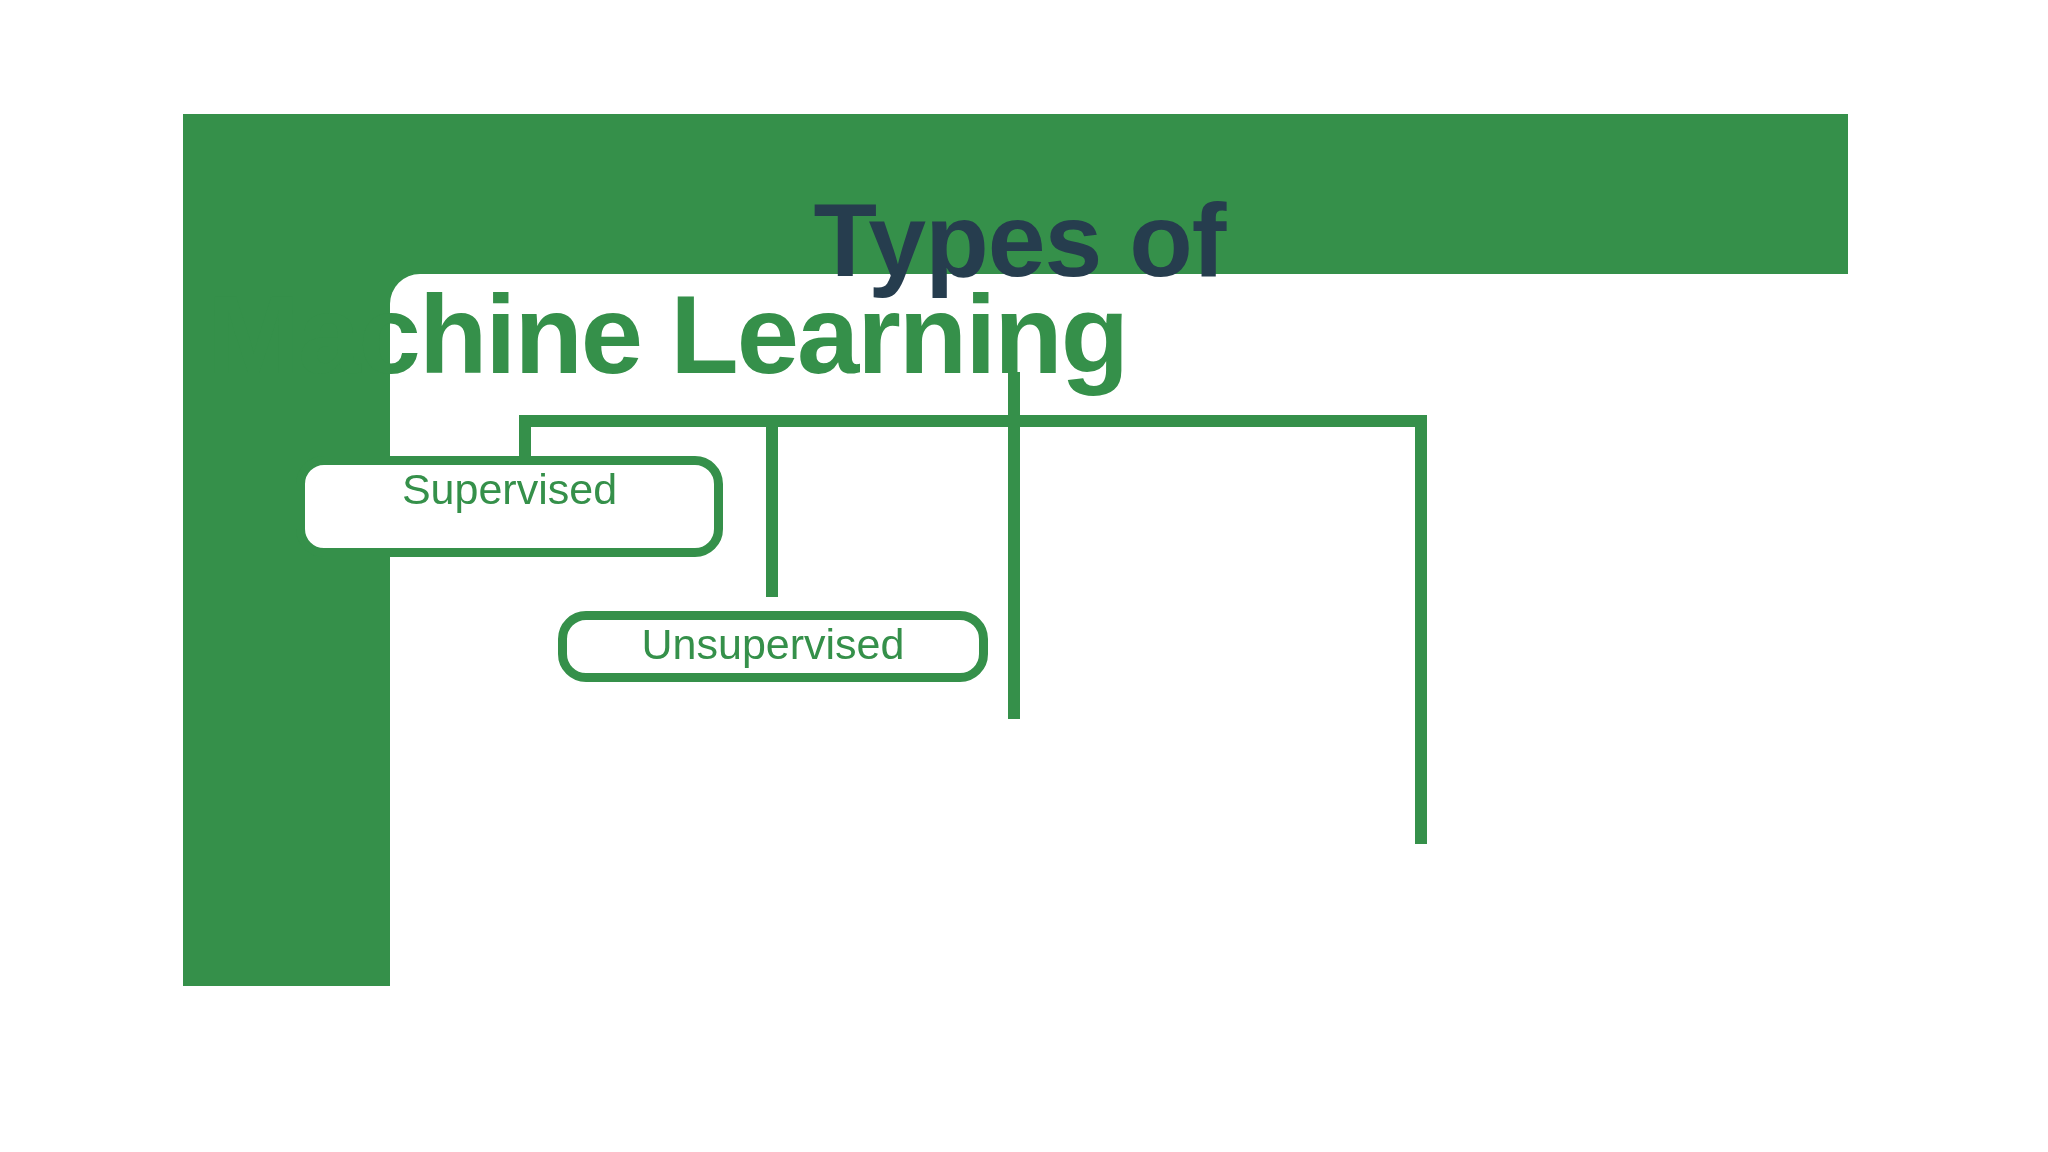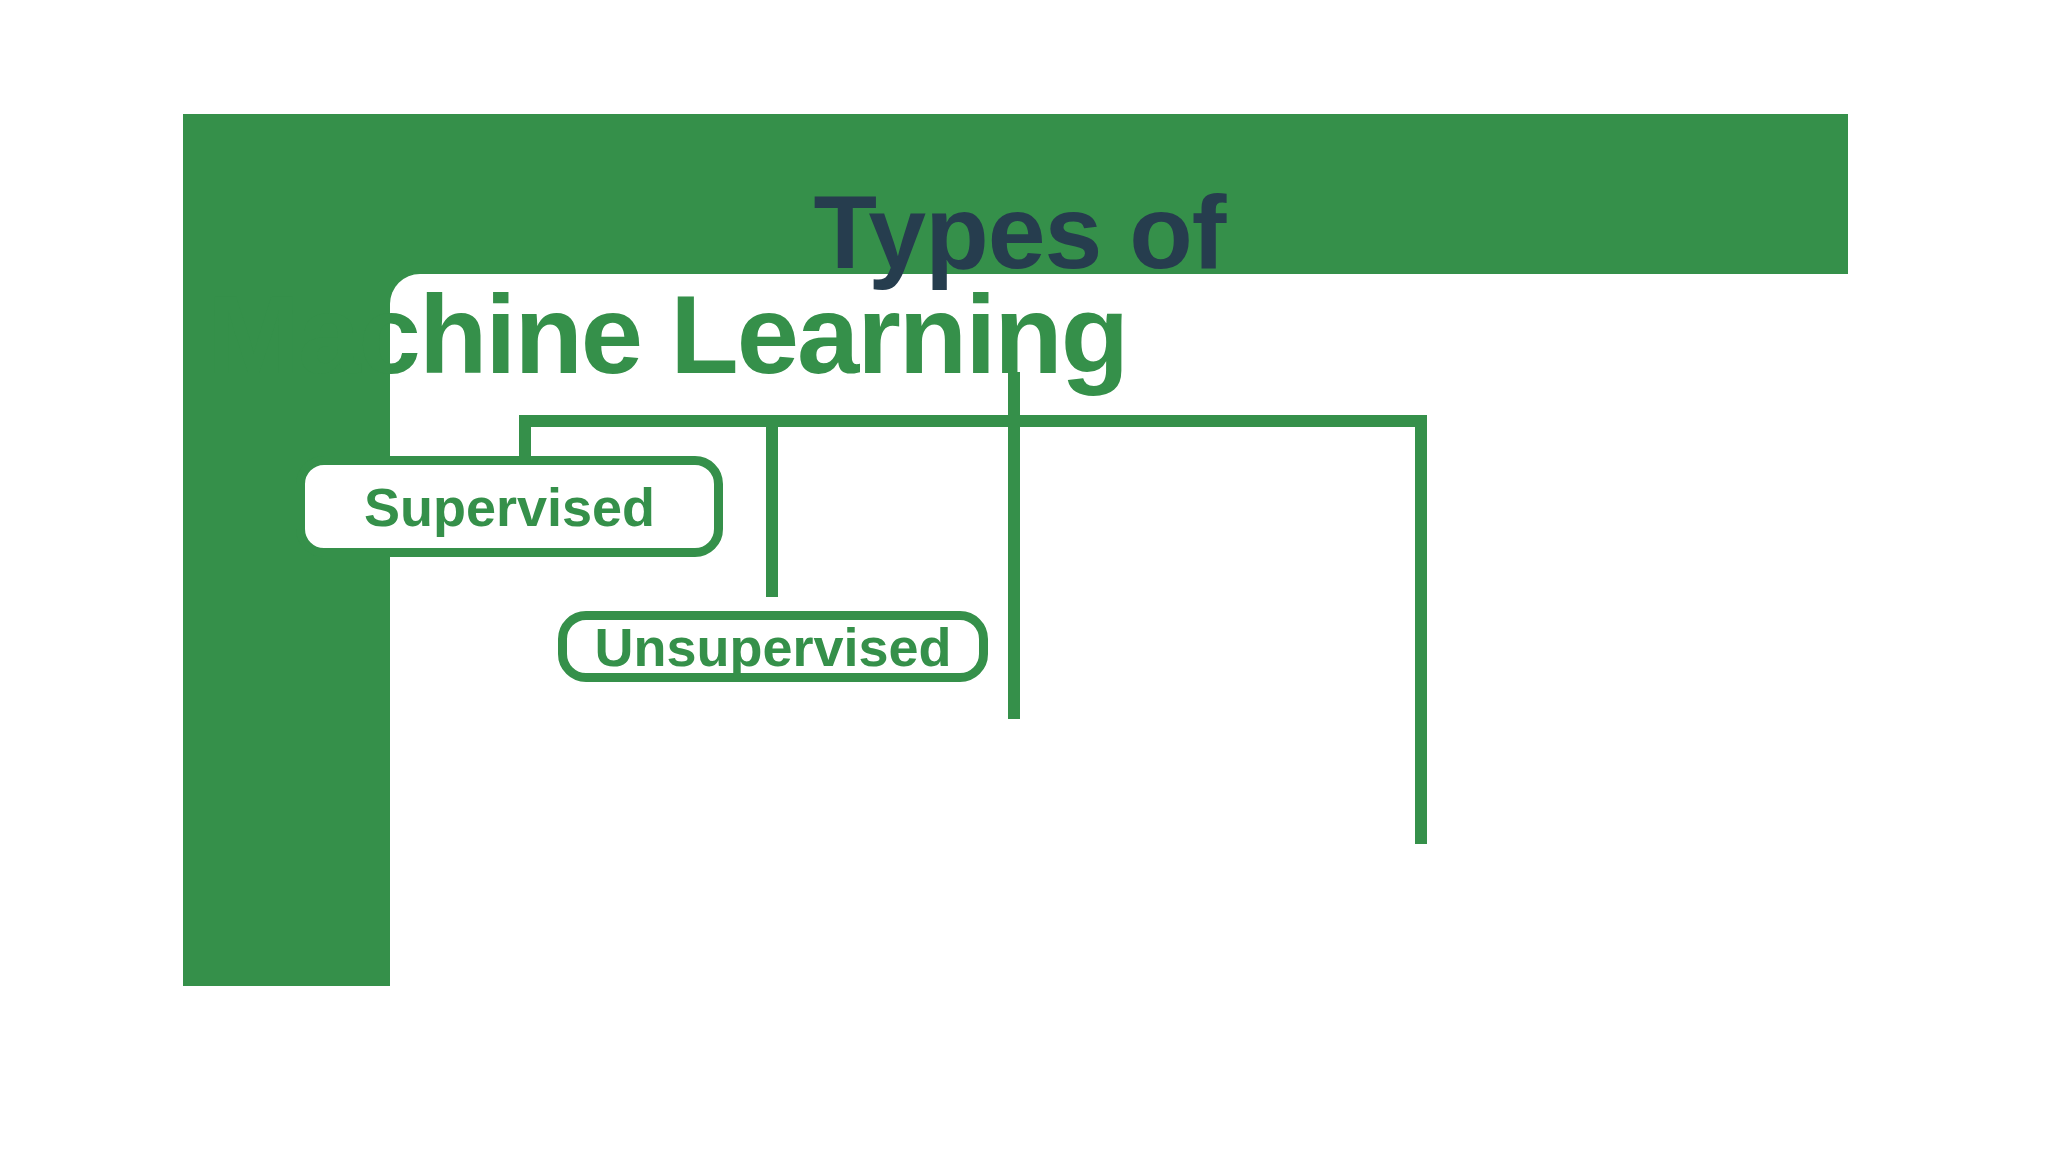--- a/index.html
+++ b/index.html
@@ -18,21 +18,21 @@
     background:var(--green);
   }
   
   .card{
     position:absolute;left:207px;top:160px;width:1625px;height:810px;
     background:var(--card-bg);border-radius:30px;
   }
 
   
   .title-small{
-    position:absolute;left:207px;top:180px;width:1625px;
+    position:absolute;left:207px;top:188px;width:1625px;
     text-align:center;
     font-size:104px;line-height:1.0;font-weight:600;
     color:var(--dark);letter-spacing:-1px;
   }
   .title-big{
     position:absolute;left:207px;top:272px;width:1625px;
     text-align:left;
     font-size:112px;line-height:1.0;font-weight:800;
     color:var(--green);letter-spacing:-2px;margin-top:7px;
   }
@@ -45,22 +45,22 @@
   .drop-unsupervised{left:766px;top:421px;width:12px;height:176px;}
   .drop-semi       {left:1008px;top:421px;width:12px;height:298px;}
   .drop-reinforce  {left:1415px;top:415px;width:12px;height:429px;}
 
   
   .node{
     position:absolute;z-index:2;
     background:var(--card-bg);
     border:9px solid var(--green);
     border-radius:28px;
-    display:flex;align-items:center;justify-content:center;
-    color:var(--green);font-weight:700;font-size:54px;
+    display:flex;align-items:flex-start;justify-content:center;
+    color:var(--green);font-weight:400;font-size:43px;
     letter-spacing:0px;white-space:nowrap;
   }
   .node-supervised   {left:296px; top:456px;width:427px;height:101px;}
   .node-unsupervised {left:558px; top:611px;width:430px;height:71px;}
   .node-semi         {left:832px; top:715px;width:531px;height:103px;}
   .node-reinforce    {left:1228px;top:840px;width:457px;height:98px;}
 </style>
 </head>
 <body>
 

